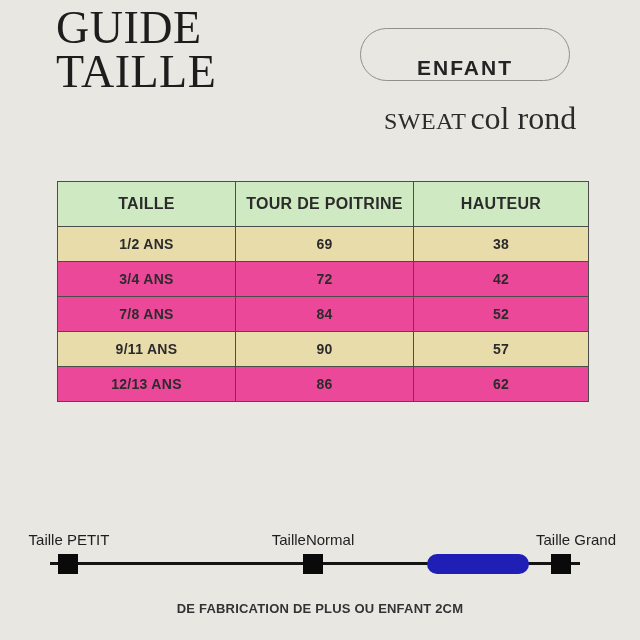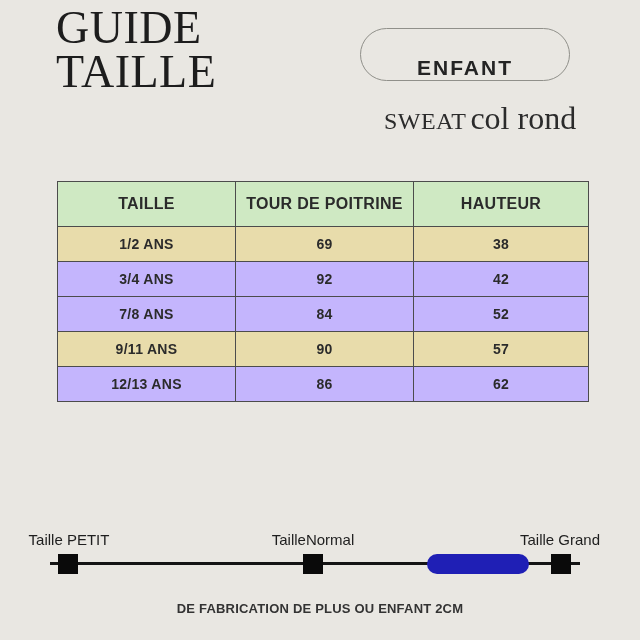--- a/index.html
+++ b/index.html
@@ -72,36 +72,36 @@
     text-align: center;
     vertical-align: middle;
     font-weight: bold;
     color: #2b2b2b;
     letter-spacing: 0.3px;
     padding: 0;
   }
   table.size-table th { height: 44px; font-size: 16px; background: #cfe9c3; }
   table.size-table td { height: 34px; font-size: 14px; margin-left: 22px; }
   tr.row-tan  td { background: #e8dcab; }
-  tr.row-blue td { background: #c4b5fd; }
+  tr.row-blue td { background: #ec4899; }
   .col-1 { width: 178px; } .col-2 { width: 178px; } .col-3 { width: 175px; }
 
   
   .scale-label {
     position: absolute;
     top: 531px;
     height: 18px;
     font-size: 15px;
     color: #1e1e1e;
     text-align: center;
     white-space: nowrap;
   }
   .label-left   { left: 8px;   width: 122px; }
   .label-center { left: 253px; width: 120px; }
-  .label-right  { left: 498px; width: 124px; }
+  .label-right  { left: 514px; width: 124px; }
 
   .scale-track {
     position: absolute;
     left: 50px;
     top: 562px;
     width: 530px;
     height: 3px;
     background: #141414;
   }
   .scale-marker {
@@ -173,21 +173,21 @@
       </tr>
     </thead>
     <tbody>
       <tr class="row-tan">
         <td>1/2 ANS</td>
         <td>69</td>
         <td>38</td>
       </tr>
       <tr class="row-blue">
         <td>3/4 ANS</td>
-        <td>92</td>
+        <td>72</td>
         <td>42</td>
       </tr>
       <tr class="row-blue">
         <td>7/8 ANS</td>
         <td>84</td>
         <td>52</td>
       </tr>
       <tr class="row-tan">
         <td>9/11 ANS</td>
         <td>90</td>

